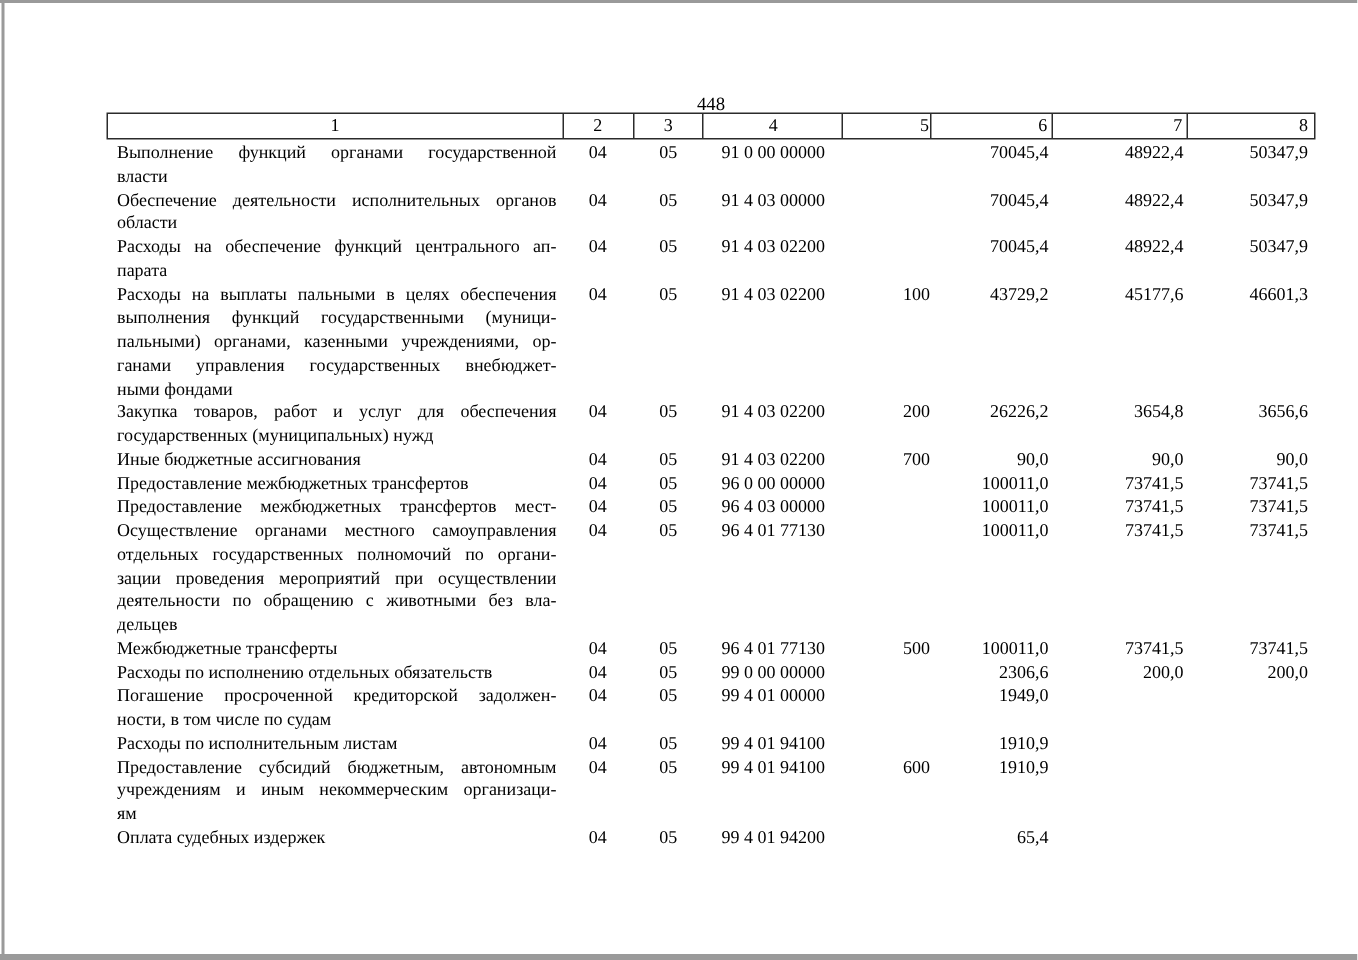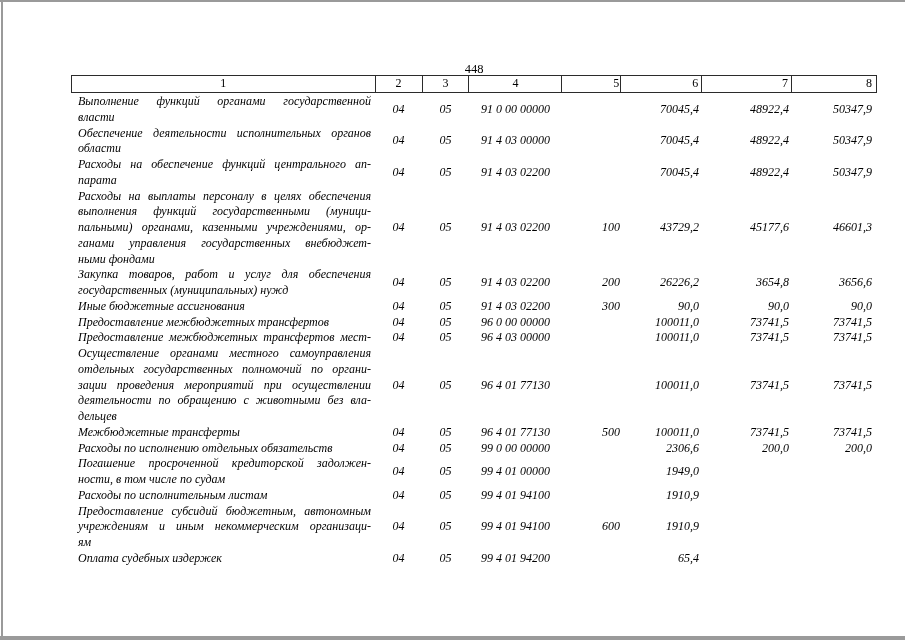--- a/index.html
+++ b/index.html
@@ -33,22 +33,21 @@
   .hcell {
     border-right: 1.5px solid #2b2b2b;
     text-align: center;
     font-size: 12px;
     line-height: 14.5px;
   }
   .hcell:last-child { border-right: none; }
   .tbody { padding-top: 1px; }
   .trow {
     display: flex;
-    align-items: center;
-    font-style: italic;
+    align-items: flex-start;
   }
   .cell {
     font-size: 12px;
     line-height: 15.75px;
     white-space: nowrap;
   }
   .c1 { width: 304px; }
   .cell.c1 {
     padding: 0 4px 0 7px;
     white-space: normal;
@@ -133,21 +132,21 @@
         <div class="cell c2">04</div>
         <div class="cell c3">05</div>
         <div class="cell c4">91 4 03 02200</div>
         <div class="cell c5"></div>
         <div class="cell c6">70045,4</div>
         <div class="cell c7">48922,4</div>
         <div class="cell c8">50347,9</div>
       </div>
       <div class="trow">
         <div class="cell c1">
-          <div class="ln j">Расходы на выплаты персоналу в целях обеспечения</div>
+          <div class="ln j">Расходы на выплаты пальными в целях обеспечения</div>
           <div class="ln j">выполнения функций государственными (муници-</div>
           <div class="ln j">пальными) органами, казенными учреждениями, ор-</div>
           <div class="ln j">ганами управления государственных внебюджет-</div>
           <div class="ln">ными фондами</div>
         </div>
         <div class="cell c2">04</div>
         <div class="cell c3">05</div>
         <div class="cell c4">91 4 03 02200</div>
         <div class="cell c5">100</div>
         <div class="cell c6">43729,2</div>
@@ -167,21 +166,21 @@
         <div class="cell c7">3654,8</div>
         <div class="cell c8">3656,6</div>
       </div>
       <div class="trow">
         <div class="cell c1">
           <div class="ln">Иные бюджетные ассигнования</div>
         </div>
         <div class="cell c2">04</div>
         <div class="cell c3">05</div>
         <div class="cell c4">91 4 03 02200</div>
-        <div class="cell c5">300</div>
+        <div class="cell c5">700</div>
         <div class="cell c6">90,0</div>
         <div class="cell c7">90,0</div>
         <div class="cell c8">90,0</div>
       </div>
       <div class="trow">
         <div class="cell c1">
           <div class="ln">Предоставление межбюджетных трансфертов</div>
         </div>
         <div class="cell c2">04</div>
         <div class="cell c3">05</div>

